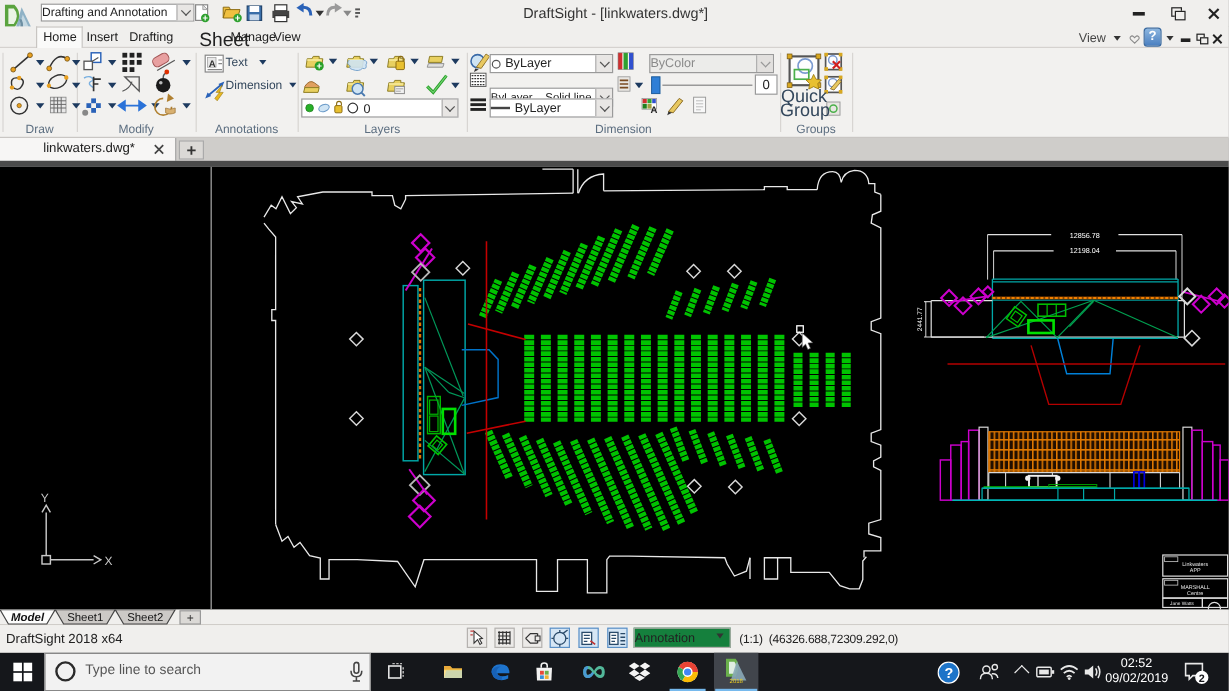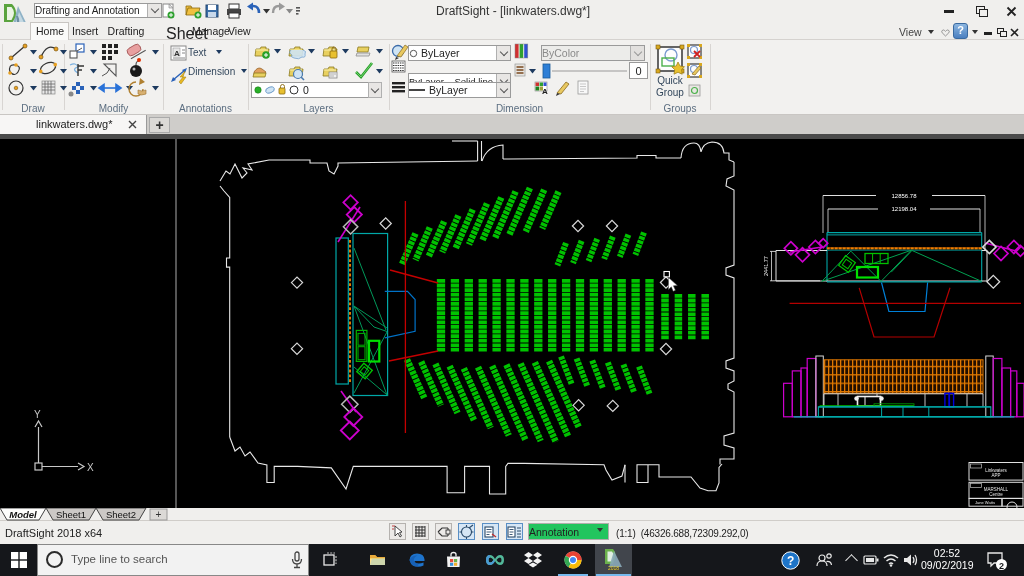--- a/index.html
+++ b/index.html
@@ -381,21 +381,21 @@
       <rect x="12" y="0" width="3" height="3" fill="#d8a820"></rect>
       <rect x="0" y="12" width="3" height="3" fill="#d8a820"></rect>
       <rect x="12" y="12" width="3" height="3" fill="#d8a820"></rect>
       <path d="M5 11 L12 3 L14 5 L8 12 Z" fill="#e8c860" stroke="#8a6a20" stroke-width="0.7"></path>
     </g>
 <g transform="translate(39,45)">
       <rect x="0" y="0" width="11" height="11" fill="#e8e6e2" stroke="#999" stroke-width="0.8"></rect>
       <circle cx="5.5" cy="5.5" r="3" fill="none" stroke="#4ab04a" stroke-width="1.2"></circle>
     </g>
 </svg>
-<div class="abs" style="left:650px;top:75px;width:40px;font-size:10px;color:#33475c;text-align:center;line-height:11.5px">Quick<br>Group</div>
+<div class="abs" style="left:650px;top:75px;width:40px;font-size:15px;color:#33475c;text-align:center;line-height:11.5px">Quick<br>Group</div>
 <div class="abs" style="left:0;top:115px;width:1024px;height:19px;background:#cfcdca"></div>
 <div class="abs" style="left:0;top:115px;width:147px;height:19px;background:#f7f6f5;border-right:1px solid #9a9a9a"></div>
 <div class="abs" style="left:36px;top:118px;font-size:11px;color:#222">linkwaters.dwg*</div>
 <svg class="abs" style="left:128px;top:120px" width="9" height="9" viewBox="0 0 9 9">
     <path d="M1 1 L8 8 M8 1 L1 8" stroke="#444" stroke-width="1.4"></path>
   </svg>
 <div class="abs" style="left:149px;top:116.5px;width:21px;height:16px;background:#dbd9d6;border:1px solid #aaa;color:#333;font-size:14px;font-weight:bold;text-align:center;line-height:14px">+</div>
 <div class="abs" style="left:0;top:134px;width:1024px;height:5px;background:#4b4b4b"></div>
 <svg width="1024" height="369" viewBox="0 0 1024 369" style="position:absolute;left:0;top:139px;background:#000">
 <line x1="176" y1="0" x2="176" y2="369" stroke="#8f8f8f" stroke-width="1.2"></line>
@@ -660,21 +660,21 @@
       <rect x="3" y="4" width="8" height="10" fill="#fff" stroke="#2a4a6a" stroke-width="1.1"></rect>
       <path d="M4.5 6.5 h5 M4.5 9 h5 M4.5 11.5 h3" stroke="#2a4a6a" stroke-width="0.9"></path>
       <path d="M10 11 l4 3" stroke="#c03030" stroke-width="1.4"></path>
     </g>
 <g transform="translate(118,0)">
       <rect x="2" y="4" width="7" height="10" fill="#fff" stroke="#2a4a6a" stroke-width="1.1"></rect>
       <path d="M3.5 6.5 h4 M3.5 9 h4 M3.5 11.5 h3" stroke="#2a4a6a" stroke-width="0.9"></path>
       <path d="M11 5 h4 M11 8 h4 M11 11 h4 M11 14 h4" stroke="#2a4a6a" stroke-width="1.2"></path>
     </g>
 </svg>
-<div class="combo" style="left:528px;top:523px;width:81px;height:17px;border-color:#b0aeab;background:#22c55e">Annotation</div>
+<div class="combo" style="left:528px;top:523px;width:81px;height:17px;border-color:#b0aeab;background:#15803d">Annotation</div>
 <div class="abs" style="left:597px;top:528px">
     <span class="darr" style="border-top-color:#333;border-left-width:3px;border-right-width:3px;border-top-width:4px"></span>
   </div>
 <div class="abs" style="left:616px;top:528px;font-size:10px;color:#222;letter-spacing:-0.2px">(1:1)&nbsp; (46326.688,72309.292,0)</div>
 <div class="abs" style="left:0;top:544px;width:1024px;height:32px;background:#15171b"></div>
 <svg class="abs" style="left:11px;top:552px" width="16" height="16" viewBox="0 0 16 16" fill="#fff">
 <rect x="0" y="0" width="7.3" height="7.3"></rect>
     <rect x="8.7" y="0" width="7.3" height="7.3"></rect>
 <rect x="0" y="8.7" width="7.3" height="7.3"></rect>
     <rect x="8.7" y="8.7" width="7.3" height="7.3"></rect>

